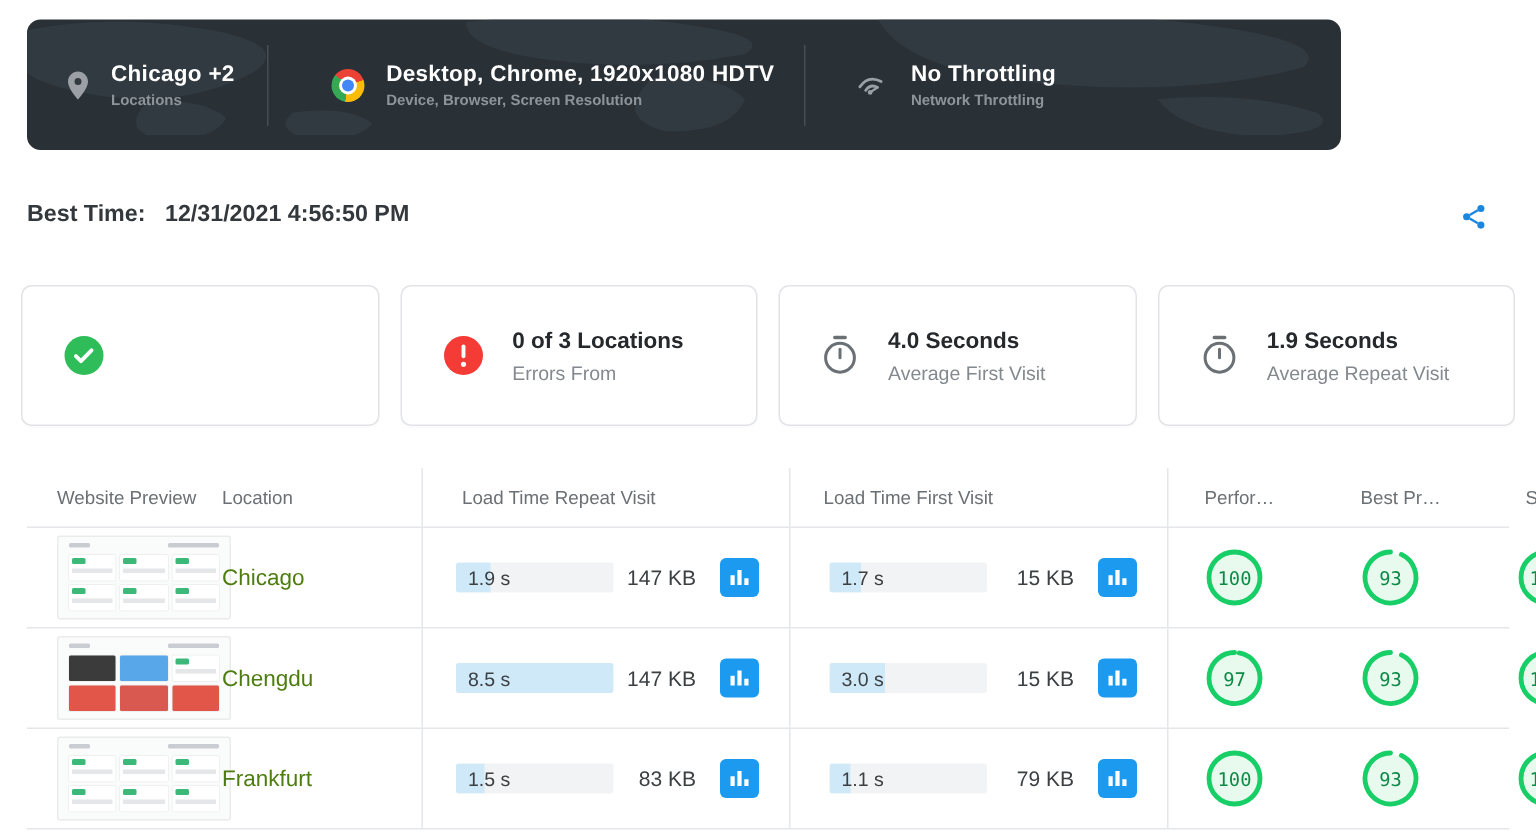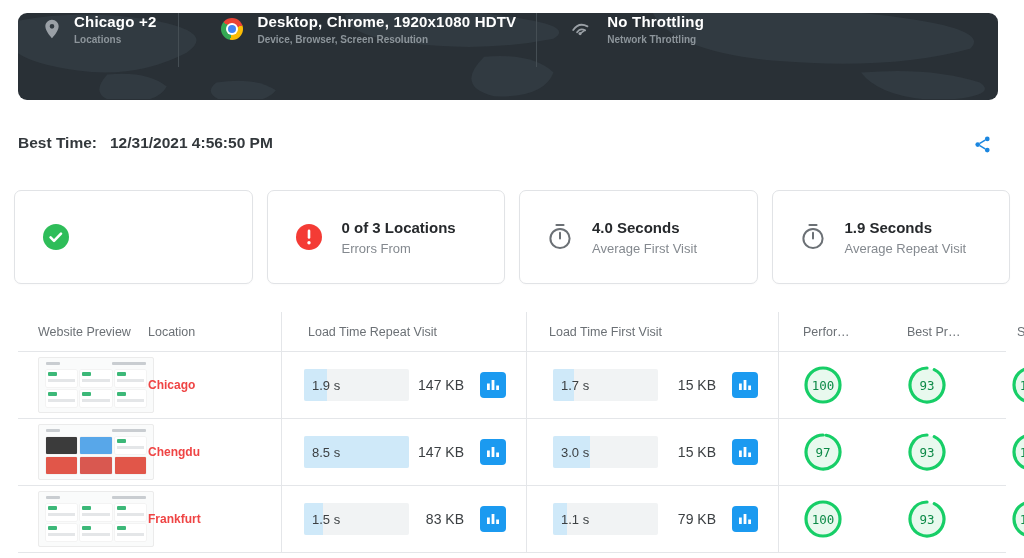--- a/index.html
+++ b/index.html
@@ -1,22 +1,22 @@
 <!DOCTYPE html>
 <html><head>
 <meta charset="utf-8">
 <style>
   * { margin:0; padding:0; box-sizing:border-box; }
   html,body { background:#fff; }
   .page { position:relative; width:1024px; height:558px; background:#fff; overflow:hidden;
           font-family:"Liberation Sans", sans-serif; color:#3c4043; }
 
   
-  .settings-bar { position:absolute; left:18px; top:13px; width:980px; height:87px;
-    background:#293036; border-radius:9px; display:flex; align-items:flex-start;
+  .settings-bar { position:absolute; left:18px; top:13px; width:876px; height:87px;
+    background:#293036; border-radius:9px; display:flex; align-items:center;
     padding:0 26px; overflow:hidden; }
   .map-bg { position:absolute; inset:0; opacity:.85; }
   .hitem { position:relative; display:flex; align-items:center; z-index:2; }
   .hicon { flex:none; margin-right:14px; display:flex; align-items:center; }
   .htext .title { font-size:15px; font-weight:700; color:#fff; letter-spacing:.2px; }
   .htext .sub   { font-size:10px; font-weight:700; color:#8d959b; margin-top:4px; }
   .hdivider { width:1px; height:54px; background:#454e54; z-index:2; }
   .d1 { margin-left:22px; } .i2 { margin-left:42px; } .d2 { margin-left:20px; } .i3 { margin-left:32px; }
 
   .chrome-icon { width:22px; height:22px; border-radius:50%; position:relative;
@@ -59,23 +59,23 @@
   .thumb-topbar { height:4px; display:flex; justify-content:space-between; margin-bottom:4px; }
   .thumb-topbar i { display:block; height:3px; background:#c9cdd1; border-radius:1px; }
   .thumb-topbar i:first-child { width:14px; } .thumb-topbar i:last-child { width:34px; }
   .thumb-grid { display:grid; grid-template-columns:repeat(3,1fr); grid-auto-rows:17px; gap:3px; }
   .tile { position:relative; border-radius:1px; box-shadow:0 0 0 .5px #ececec; }
   .tile.white::before { content:''; position:absolute; top:2px; left:2px; width:9px; height:4px;
     background:#3cb878; border-radius:1px; }
   .tile.white::after { content:''; position:absolute; top:9px; left:2px; right:2px; height:2.5px;
     background:#e4e6e8; }
 
-  .loc-name { font-size:12px; font-weight:700; color:#ef4444; }
-
-  .loadbar { position:relative; flex:none; width:105px; height:32px; background:#f1f3f4;
+  .loc-name { font-size:15px; font-weight:400; color:#4d7c0f; }
+
+  .loadbar { position:relative; flex:none; width:105px; height:20px; background:#f1f3f4;
     border-radius:2px; overflow:hidden; }
   .loadbar-fill { position:absolute; left:0; top:0; bottom:0; background:#cfe9f9; }
   .loadbar-text { position:absolute; left:8px; top:0; bottom:0; display:flex; align-items:center;
     font-size:13px; color:#3c4043; }
   .size-text { flex:1; text-align:right; font-size:14px; color:#3c4043; margin-right:16px; }
   .chart-btn { flex:none; width:26px; height:26px; margin-right:20px; background:#1b9af0; border:none;
     border-radius:4px; display:flex; align-items:center; justify-content:center; cursor:pointer; }
 
   .gauge-box { width:58px; display:flex; }
   .gauge { position:relative; width:40px; height:40px; }

